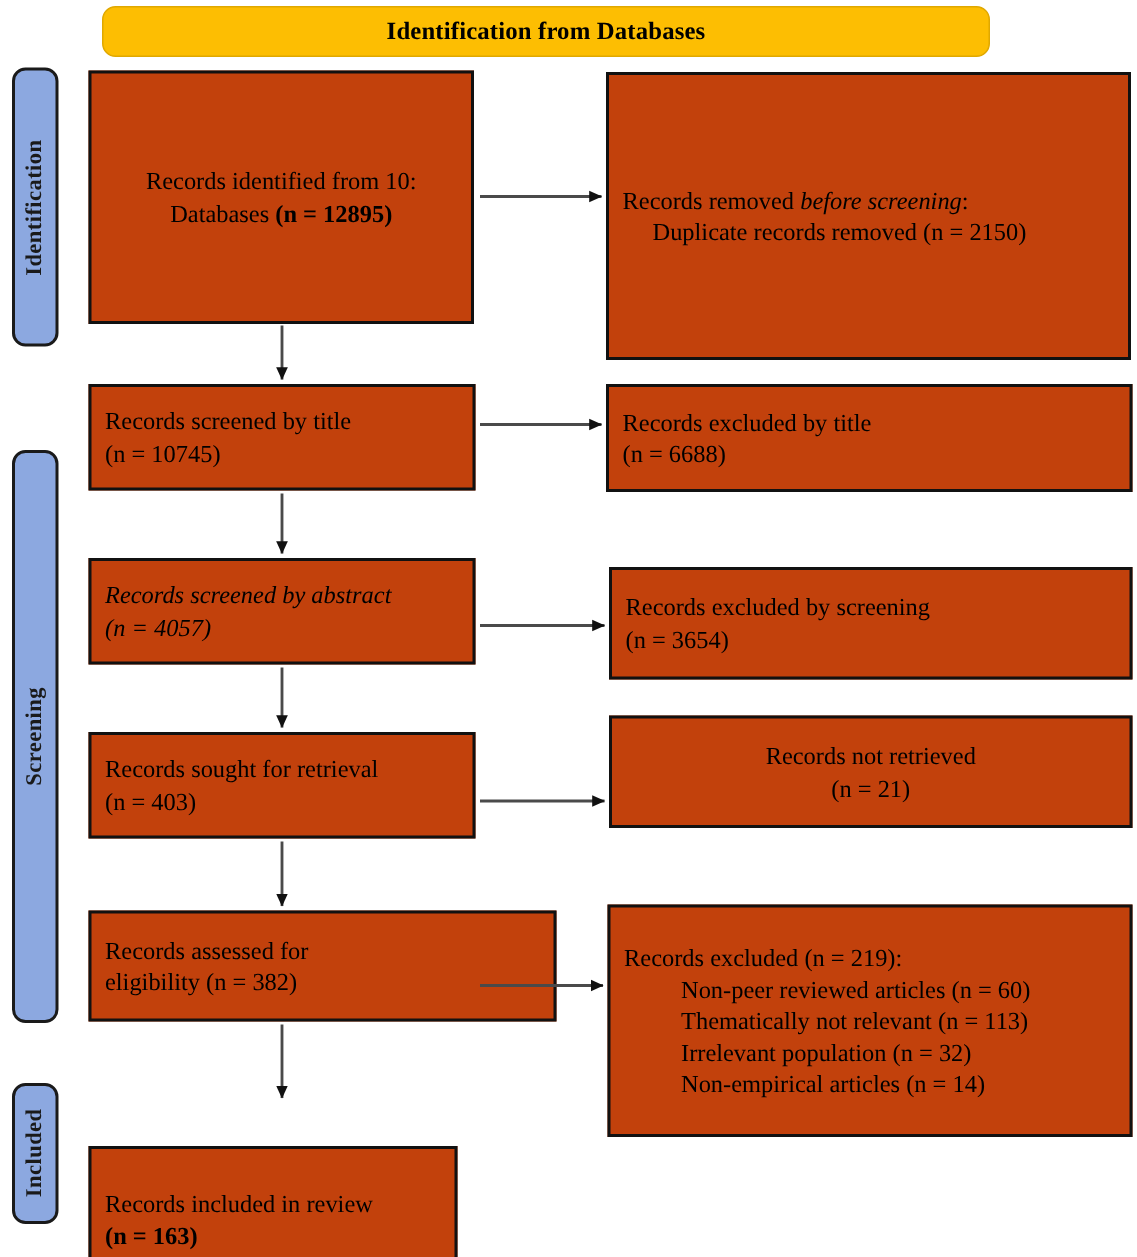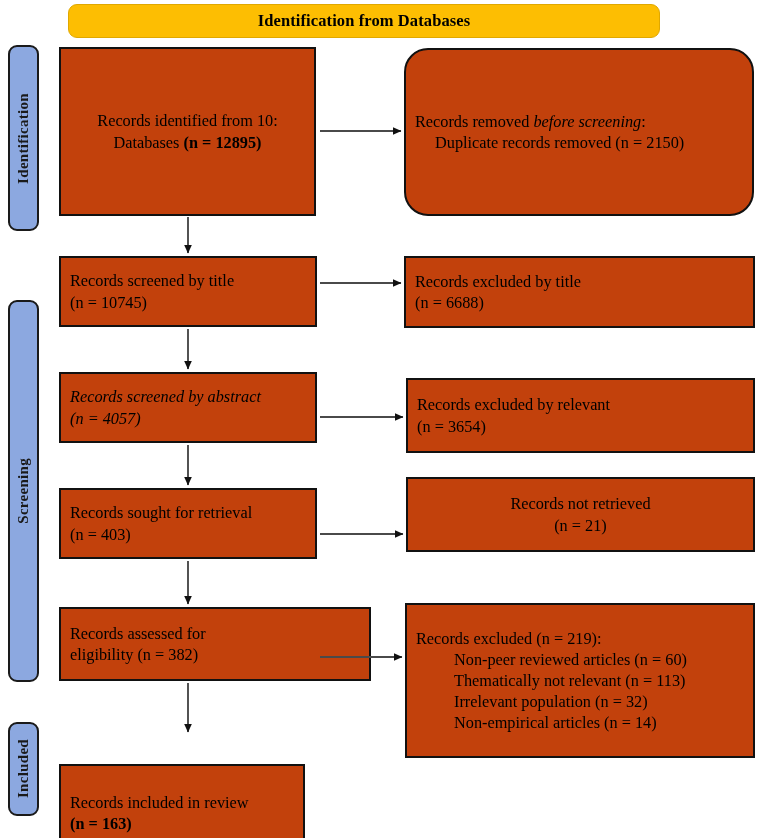--- a/index.html
+++ b/index.html
@@ -116,21 +116,21 @@
     <span class="stage-label">Included</span>
   </div>
 
   <div class="fbox" style="left:59px;top:47px;width:257px;height:169px;">
     <div class="lines">
       <div class="ln center">Records identified from 10:</div>
       <div class="ln center"><span>Databases </span><span class="b">(n = 12895)</span></div>
     </div>
   </div>
 
-  <div class="fbox" style="left:404px;top:48px;width:350px;height:168px;border-radius:24px;">
+  <div class="fbox" style="left:404px;top:48px;width:350px;height:192px;">
     <div class="lines">
       <div class="ln"><span>Records removed </span><span class="it">before screening</span><span>:</span></div>
       <div class="ln indent1">Duplicate records removed (n = 2150)</div>
     </div>
   </div>
 
   <div class="fbox" style="left:59px;top:256px;width:258px;height:71px;">
     <div class="lines">
       <div class="ln">Records screened by title</div>
       <div class="ln">(n = 10745)</div>
@@ -146,21 +146,21 @@
 
   <div class="fbox" style="left:59px;top:372px;width:258px;height:71px;font-style:italic;">
     <div class="lines">
       <div class="ln">Records screened by abstract</div>
       <div class="ln">(n = 4057)</div>
     </div>
   </div>
 
   <div class="fbox" style="left:406px;top:378px;width:349px;height:75px;">
     <div class="lines">
-      <div class="ln">Records excluded by relevant</div>
+      <div class="ln">Records excluded by screening</div>
       <div class="ln">(n = 3654)</div>
     </div>
   </div>
 
   <div class="fbox" style="left:59px;top:488px;width:258px;height:71px;">
     <div class="lines">
       <div class="ln">Records sought for retrieval</div>
       <div class="ln">(n = 403)</div>
     </div>
   </div>

